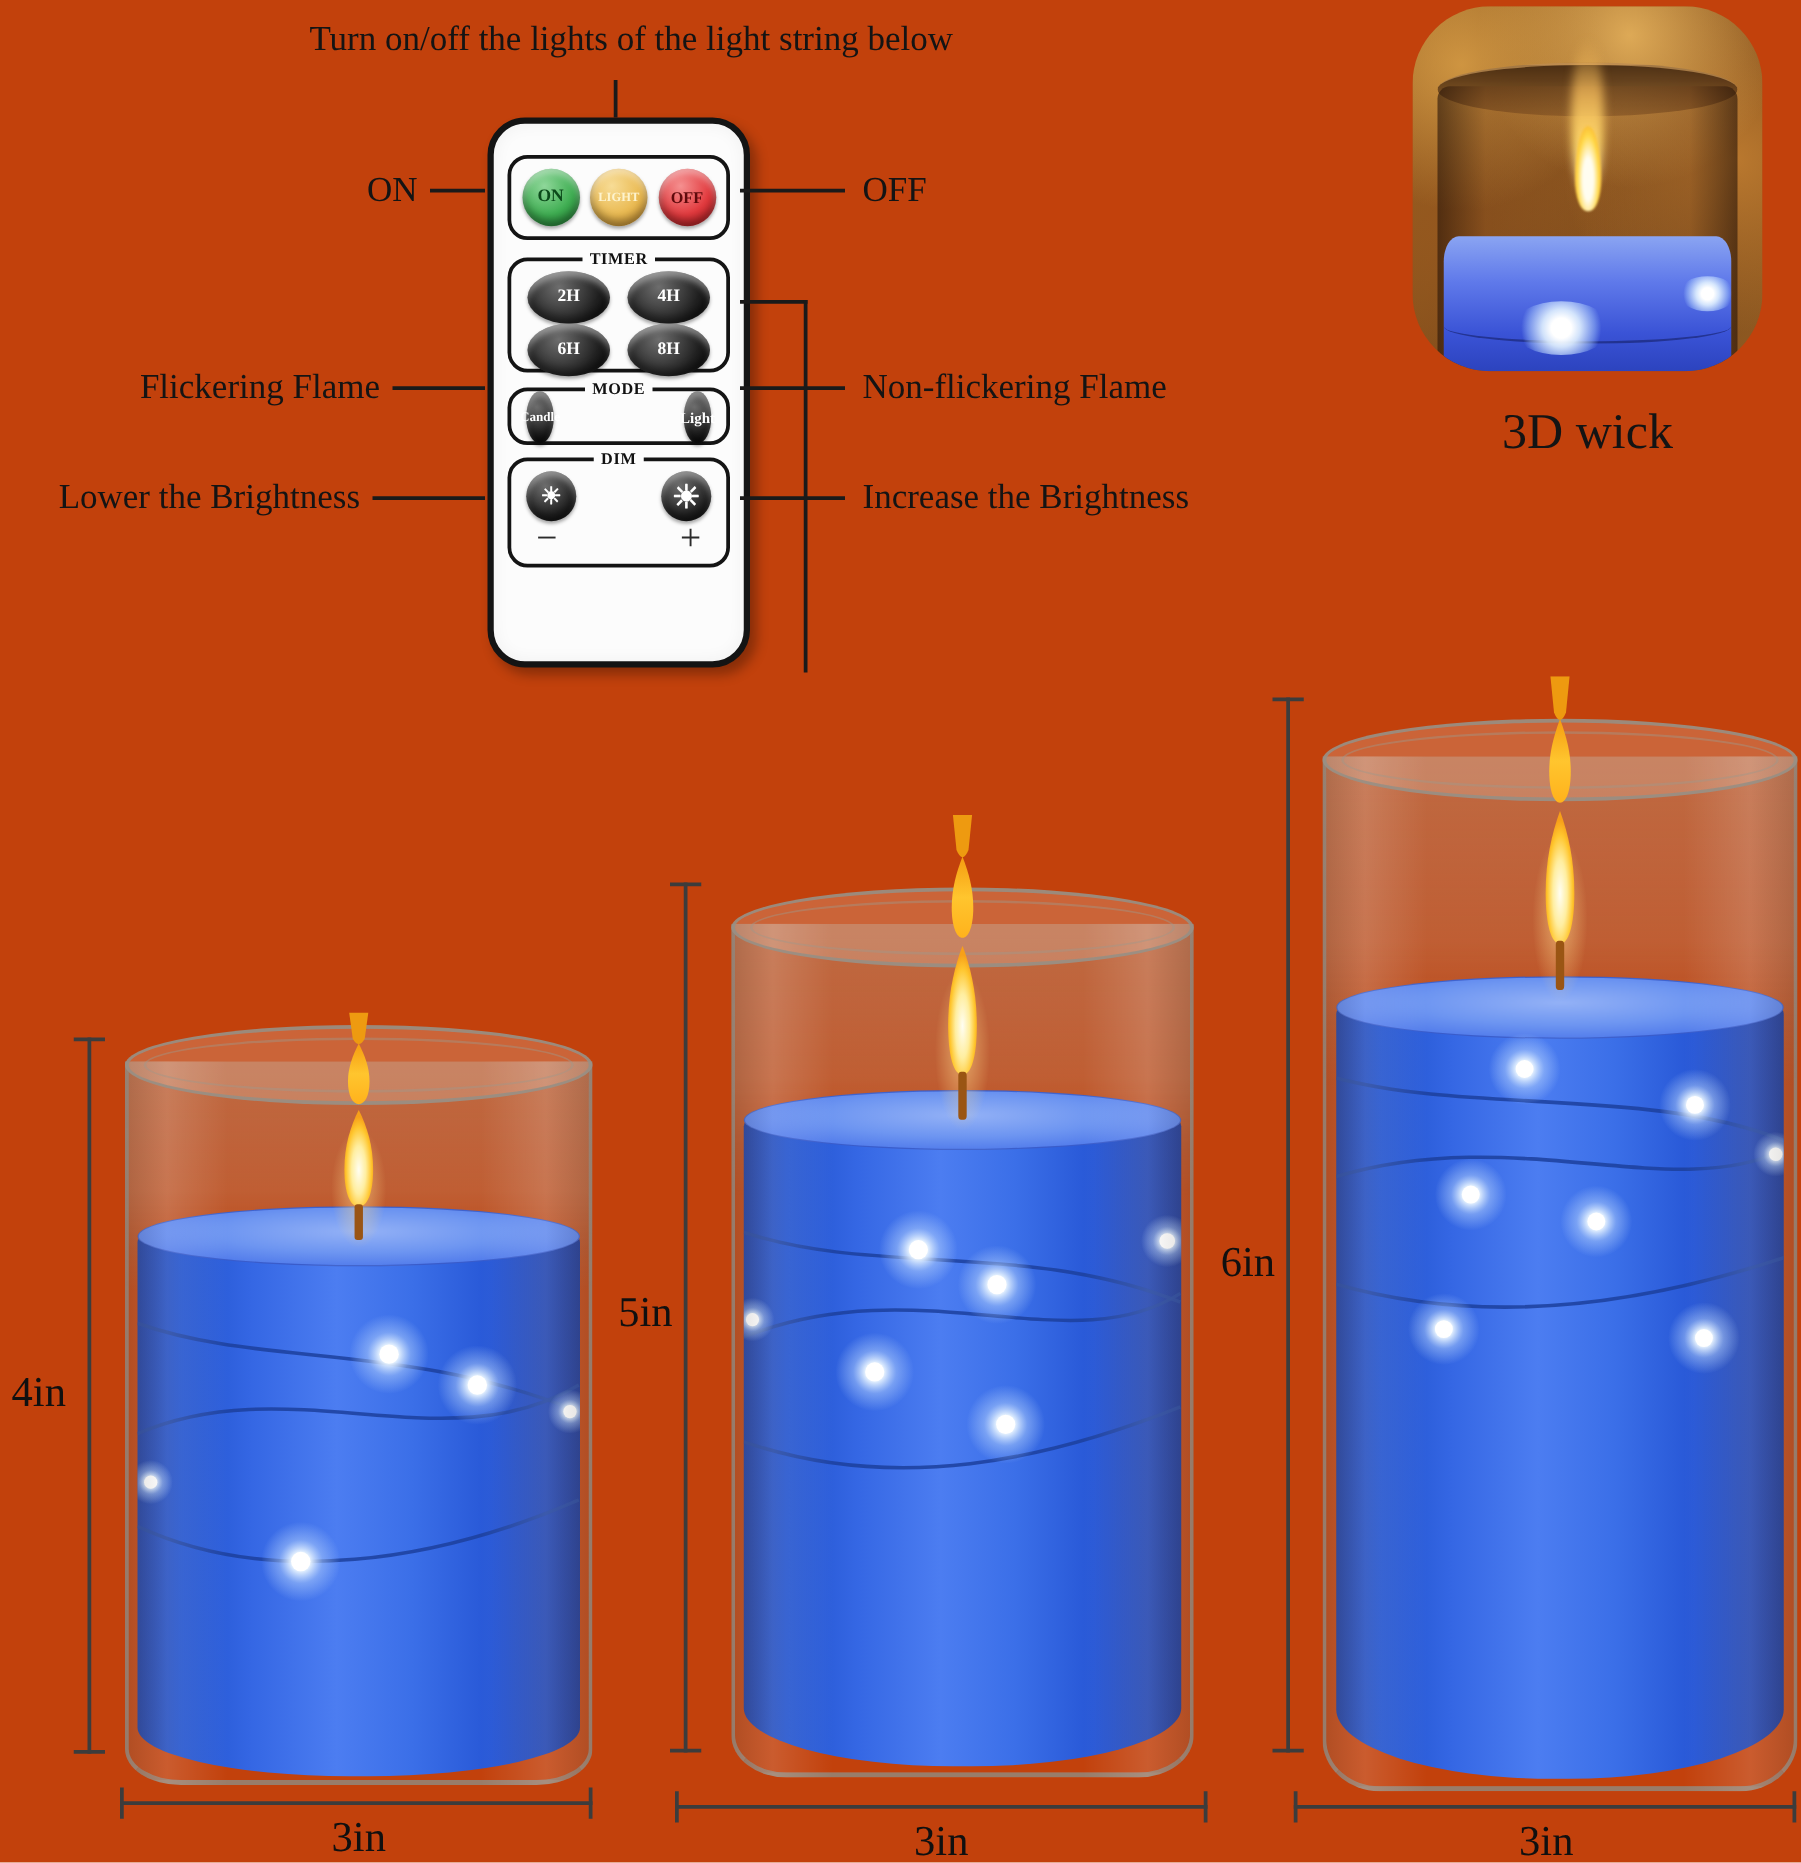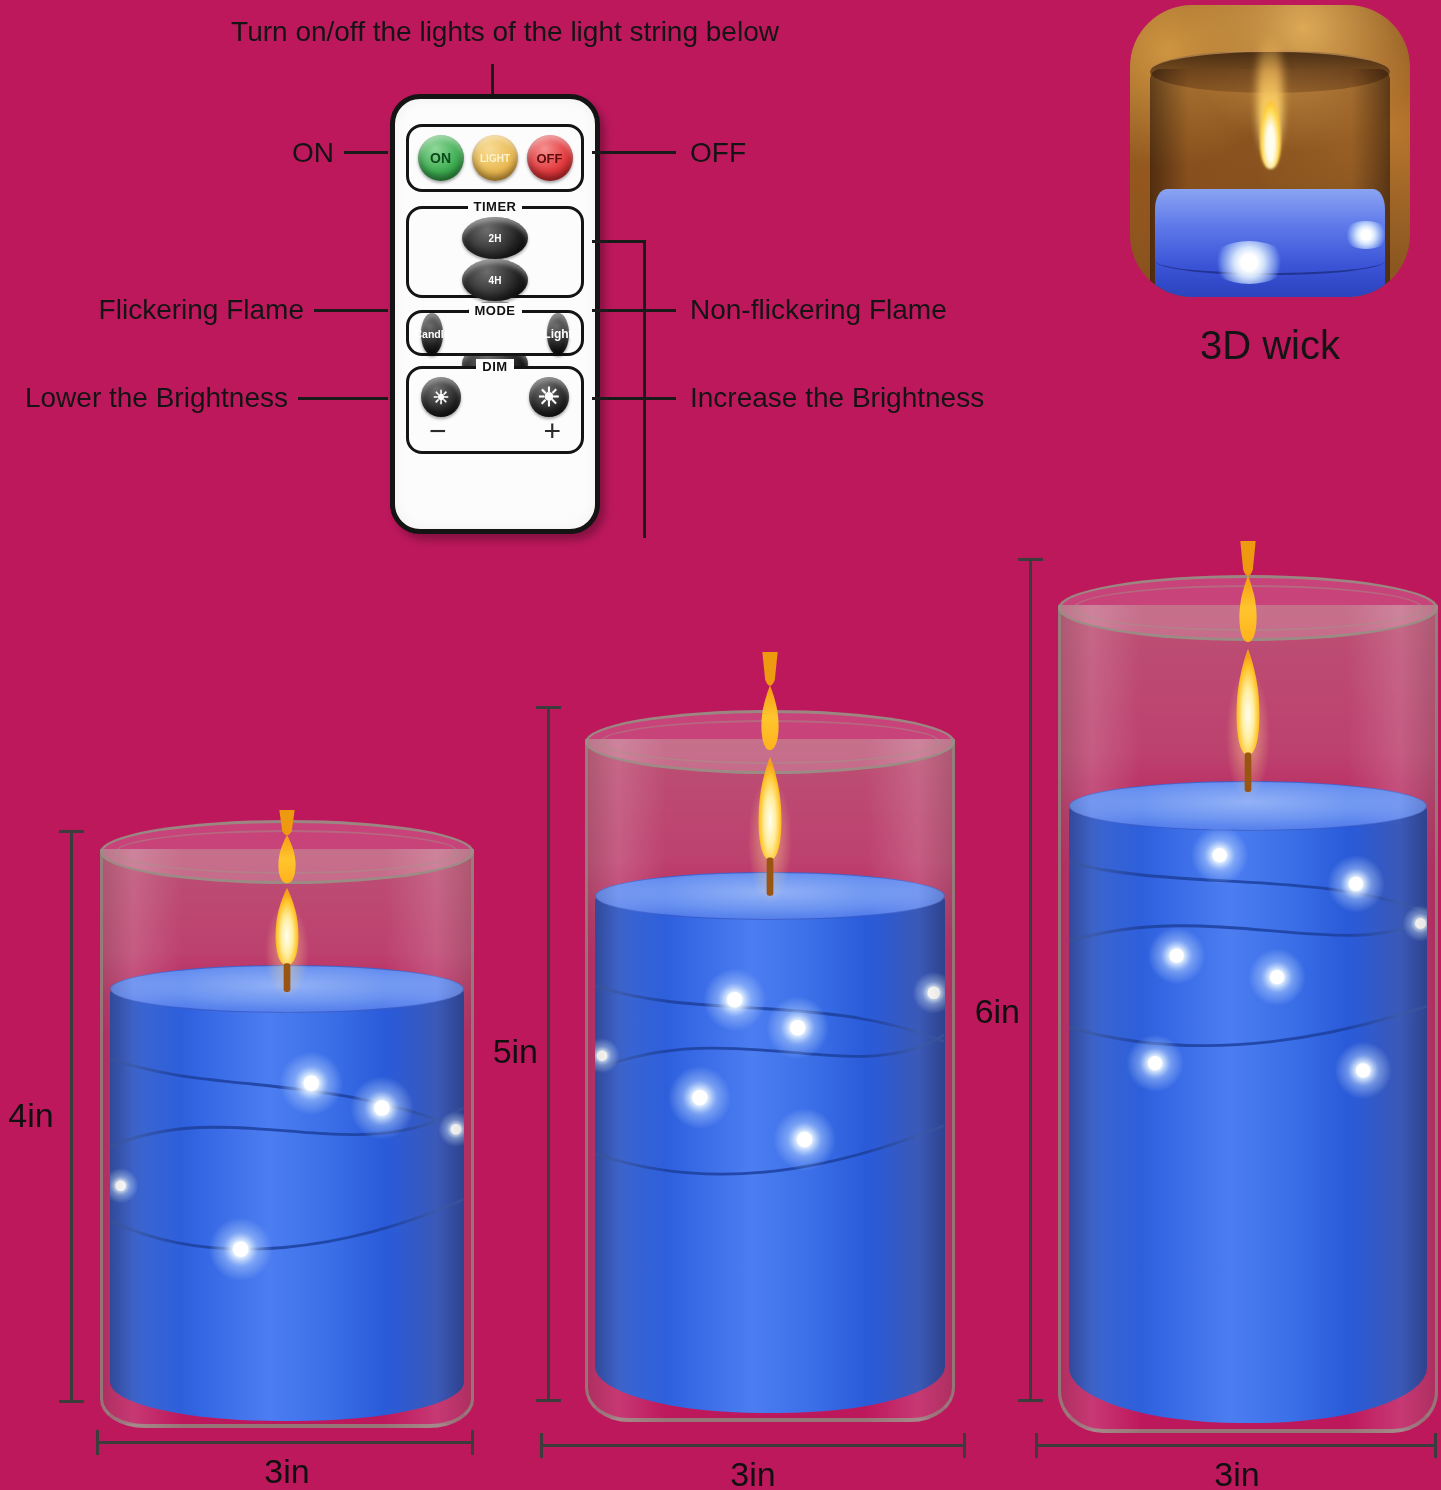--- a/index.html
+++ b/index.html
@@ -1,38 +1,38 @@
 <!DOCTYPE html>
 <html><head>
 <meta charset="utf-8">
 <style>
   html,body{margin:0;padding:0;background:#fff;}
-  #canvas{position:relative;width:1441px;height:1490px;background:#be185d;overflow:hidden;
-          font-family:Liberation Sans, sans-serif;color:#111;}
+  #canvas{position:relative;width:1441px;height:1490px;background:#c2410c;overflow:hidden;
+          font-family:Liberation Serif, serif;color:#111;}
   .txt{position:absolute;font-size:28px;line-height:1.15;color:#141414;white-space:nowrap;}
   .conn{position:absolute;background:#1a1a1a;}
   
   .remote{position:absolute;left:390px;top:94px;width:200px;height:430px;background:#fcfcfc;
           border:5px solid #141414;border-radius:30px;
           box-shadow:5px 6px 9px rgba(0,0,0,0.30), inset 0 0 14px rgba(0,0,0,0.05);}
   .r-inner{position:absolute;inset:0;padding:25px 11px 0;}
   .rgroup{position:relative;border:3px solid #141414;border-radius:16px;background:#fcfcfc;}
   .glabel{position:absolute;top:-10px;left:0;right:0;text-align:center;
           font-size:13px;font-weight:bold;letter-spacing:.5px;color:#111;}
   .glabel span{background:#fcfcfc;padding:0 6px;}
   .btn{border-radius:50%;display:flex;align-items:center;justify-content:center;font-weight:bold;
        box-shadow:inset 0 -5px 7px rgba(0,0,0,0.38), inset 0 4px 5px rgba(255,255,255,0.45), 0 2px 3px rgba(0,0,0,0.35);}
   .g-power{height:62px;display:flex;align-items:center;justify-content:space-evenly;margin-bottom:14px;}
   .btn-on{width:46px;height:46px;background:radial-gradient(circle at 38% 30%,#8fd79a,#3fae52 55%,#1e7d31);color:#0b4a1a;font-size:14px;}
   .btn-light{width:46px;height:46px;background:radial-gradient(circle at 38% 30%,#f7dc96,#eaba52 55%,#d3922a);color:#fdf3cd;font-size:10px;}
   .btn-off{width:46px;height:46px;background:radial-gradient(circle at 38% 30%,#f59090,#e23a3e 55%,#ae1519);color:#5f0a0c;font-size:13px;}
   .btn-dark{background:radial-gradient(circle at 38% 30%,#6d6d6d,#222 62%,#000);color:#fff;}
-  .g-timer{height:92px;display:grid;grid-template-columns:1fr;justify-items:center;align-items:center;
+  .g-timer{height:92px;display:grid;grid-template-columns:1fr 1fr;justify-items:center;align-items:center;
            padding:8px 6px;margin-bottom:12px;box-sizing:border-box;}
-  .btn-t{width:66px;height:42px;font-size:10px;}
+  .btn-t{width:66px;height:42px;font-size:14px;}
   .g-mode{height:46px;display:flex;justify-content:space-between;padding:0 12px;margin-bottom:10px;box-sizing:border-box;}
   .btn-m{width:22px;height:42px;font-size:12px;}
   .btn-m.candle{font-size:10.5px;}
   .g-dim{height:88px;padding:8px 12px 4px;display:flex;flex-direction:column;justify-content:space-between;box-sizing:border-box;}
   .dim-row{display:flex;justify-content:space-between;}
   .sun{width:40px;height:40px;}
   .sun-low{font-size:19px;}
   .sun-high{font-size:26px;}
   .sign-row{display:flex;justify-content:space-between;padding:0 8px 4px;font-size:30px;color:#2b2b2b;line-height:0.8;font-weight:500;}
   

